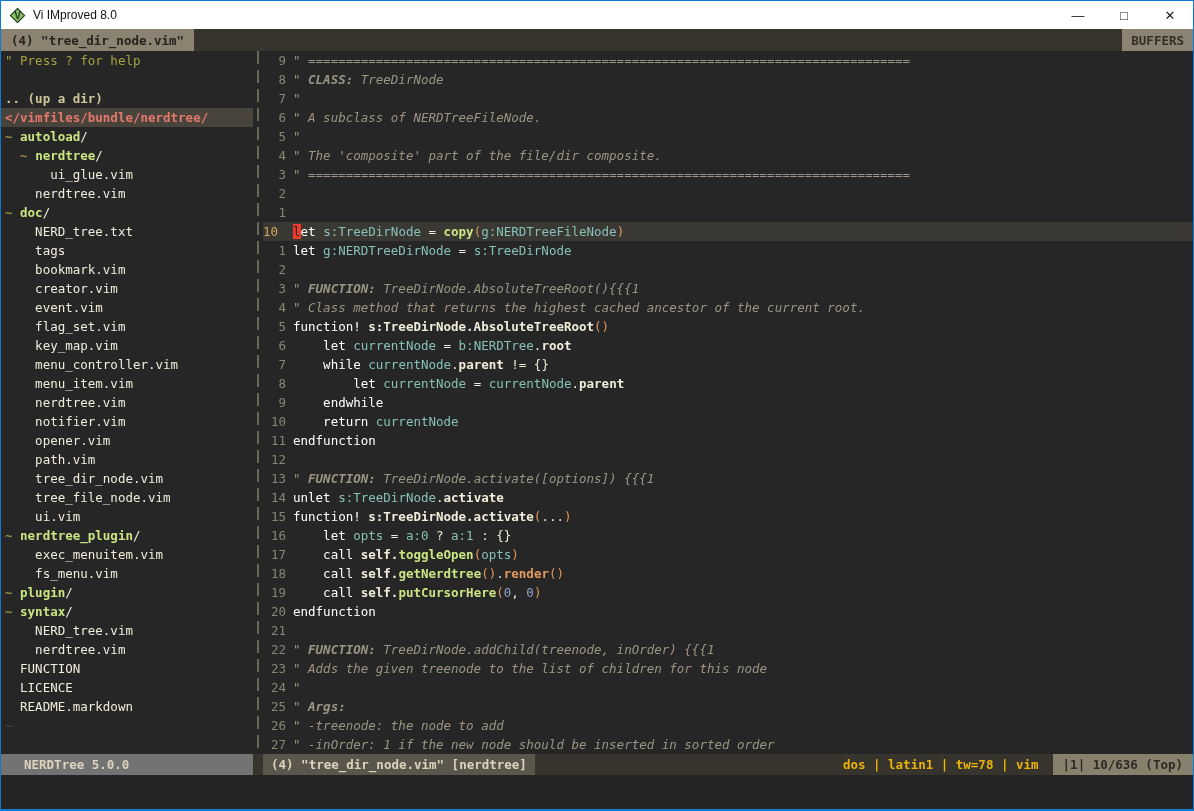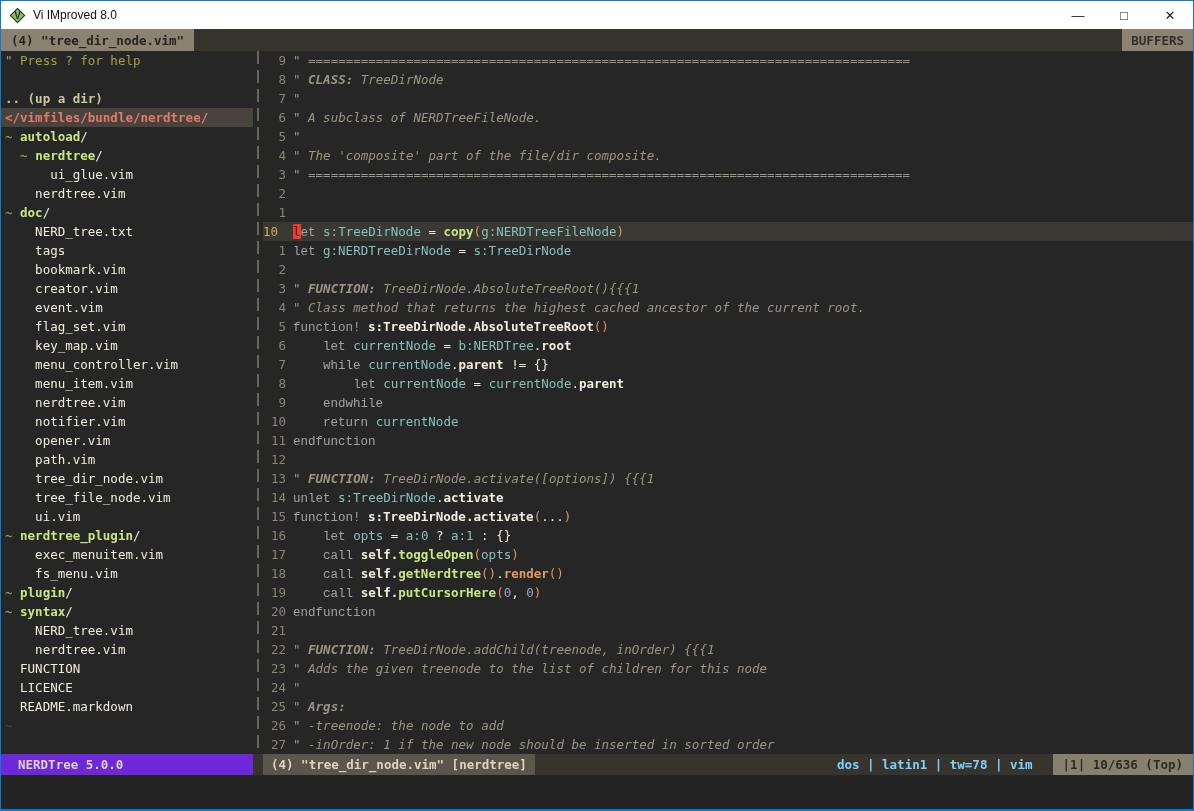--- a/index.html
+++ b/index.html
@@ -44,21 +44,21 @@
     background:repeating-linear-gradient(to bottom, #6b665a 0 13px, #262626 13px 19px);
     background-size:2px 100%; background-repeat:no-repeat; background-position:4px 0;
   }
   .editor { flex:1 1 auto; overflow:hidden; }
   .row { height:19px; line-height:19px; white-space:pre; font-size:12.5px; color:#f1ecdb; }
   .tree-hl { background:#48443c; margin-left:-4px; padding-left:4px; }
   .cursorline { background:#3a3833; }
   .ln-cell { display:inline-block; width:23px; text-align:right; margin-right:7px; }
   .ln-cell.left { text-align:left; }
   
-  .kw  { color:#a3a3a3;font-family:Liberation Mono, monospace; }
+  .kw  { color:#ffffff; }
   .id  { color:#87c1ba; }
   .fn  { color:#cae682; font-weight:bold; }
   .sp  { color:#e59a5e; font-weight:bold; }
   .nm  { color:#f1ecdb; }
   .nb  { color:#f1ecdb; font-weight:bold; }
   .pa  { color:#e0955a; }
   .num { color:#94a3cc; }
   .cm  { color:#9c9583; font-style:italic; }
   .cmb { color:#9c9583; font-style:italic; font-weight:bold; }
   .cur { background:#ef3b2e; color:#262626; }
@@ -68,26 +68,26 @@
   .dim { color:#9b9746; font-weight:bold; }
   .dir { color:#cae682; font-weight:bold; }
   .nt  { color:#4b4740; }
   .ln  { color:#8b8574; }
   .lnc { color:#d4a960; }
   
   .statusline {
     height:21px; background:#37342e; display:flex; align-items:stretch;
     font-size:12.5px; font-weight:bold;
   }
-  .sl-left { width:252px; background:#6d28d9; color:#ddd4bd; padding-left:17px;
+  .sl-left { width:252px; background:#737373; color:#ddd4bd; padding-left:23px;
              display:flex; align-items:center; flex:0 0 auto; }
   .sl-file { background:#5a564c; color:#ddd4bd; padding:0 8px; margin-left:10px;
              display:flex; align-items:center; }
   .sl-spacer { flex:1 1 auto; }
-  .sl-opts { color:#7dd3fc; display:flex; align-items:center; margin-right:20px; }
+  .sl-opts { color:#eab308; display:flex; align-items:center; margin-right:14px; }
   .sl-pos  { background:#87806d; color:#2c2a24; padding:0 10px; display:flex; align-items:center; }
   
   .cmdline { height:34px; background:#242424; }
 </style>
 </head>
 <body>
 
 <div class="window">
 
   <div class="titlebar">

